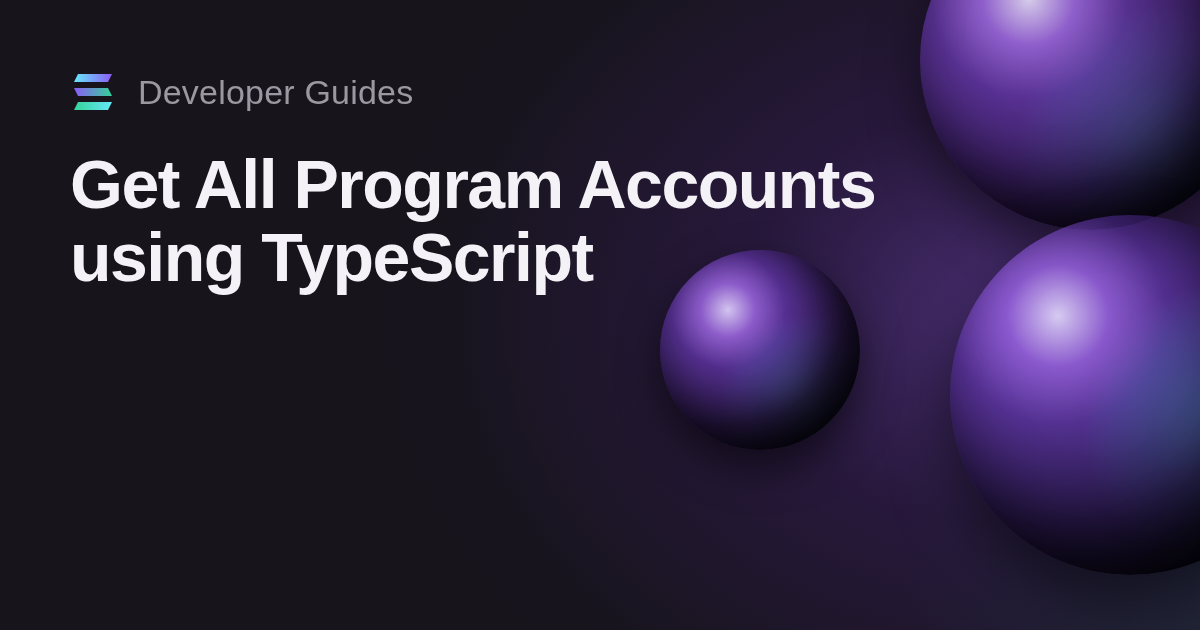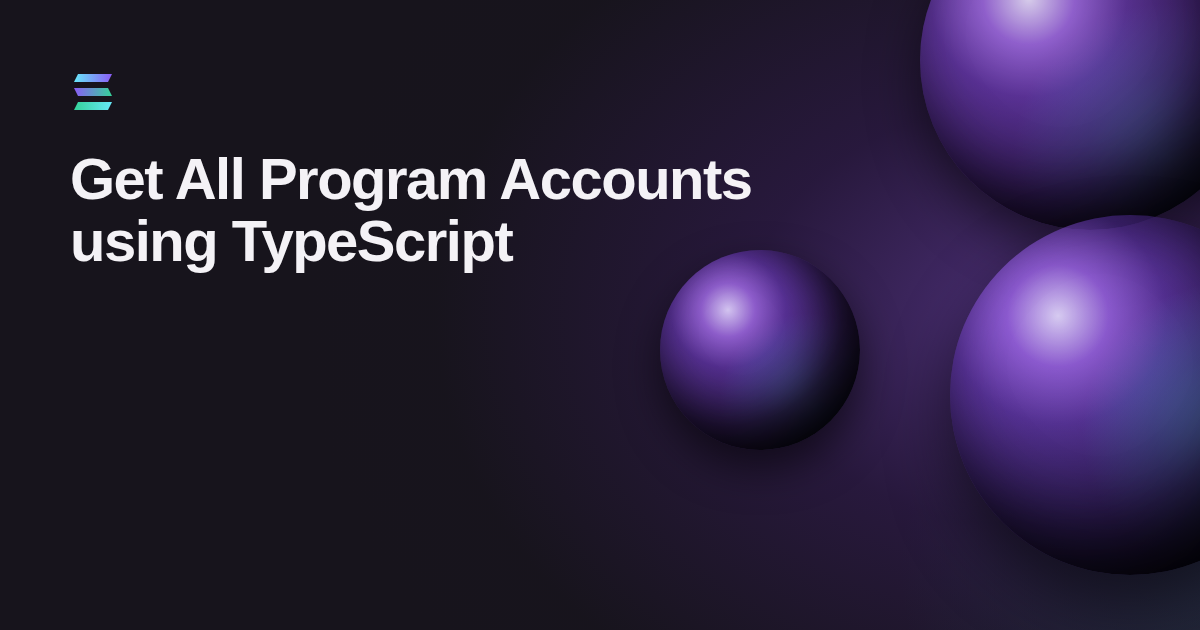--- a/index.html
+++ b/index.html
@@ -68,21 +68,21 @@
     width: 46px; height: 40px;
     display: block;
   }
   .eyebrow {
     font-size: 34px;
     font-weight: 400;
     color: #9a98a0;
     letter-spacing: 0.2px;
   }
   .title {
-    font-size: 58px;
+    font-size: 68px;
     line-height: 1.07;
     font-weight: 600;
     color: #f4f2f6;
     letter-spacing: -1.5px;
     max-width: 820px;
   }
 </style>
 </head>
 <body>
 
@@ -108,15 +108,16 @@
         </linearGradient>
         <linearGradient id="g3" x1="0" y1="0" x2="1" y2="0">
           <stop offset="0" stop-color="#34d399"></stop>
           <stop offset="1" stop-color="#67e8f9"></stop>
         </linearGradient>
       </defs>
       <path d="M8 2 H42 L38 10 H4 Z" fill="url(#g1)"></path>
       <path d="M4 16 H38 L42 24 H8 Z" fill="url(#g2)"></path>
       <path d="M8 30 H42 L38 38 H4 Z" fill="url(#g3)"></path>
     </svg>
+    <div class="eyebrow">Developer Guides</div>
   </div>
   <h1 class="title">Get All Program Accounts using TypeScript</h1>
 </div>
 
 </body></html>

